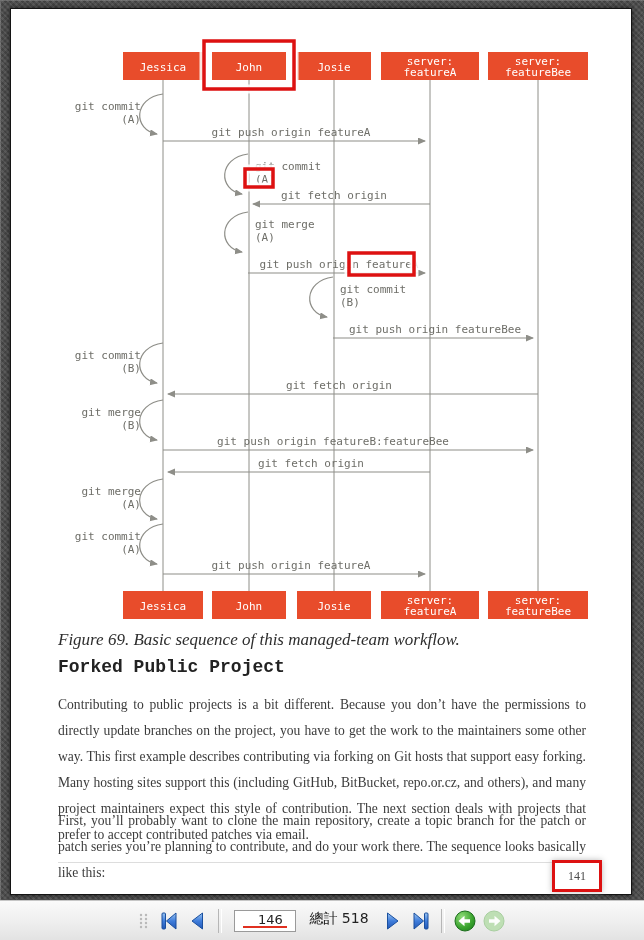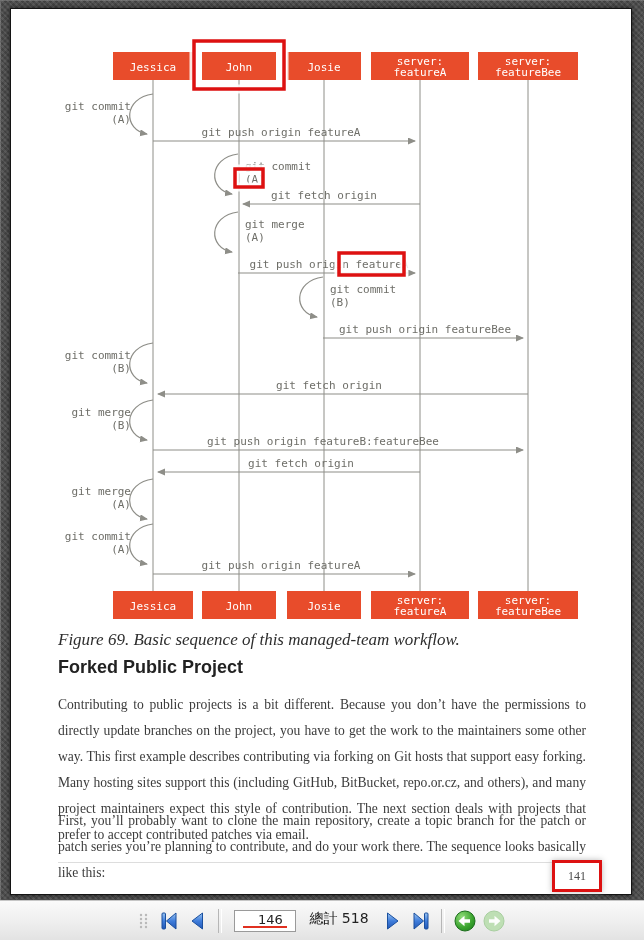--- a/index.html
+++ b/index.html
@@ -14,28 +14,28 @@
       repeating-linear-gradient(45deg, rgba(255,255,255,0.05) 0 2px, rgba(0,0,0,0.08) 2px 4px),
       repeating-linear-gradient(-45deg, rgba(255,255,255,0.04) 0 2px, rgba(0,0,0,0.05) 2px 4px),
       #4c4c4c;
     box-shadow:inset 1px 1px 0 rgba(255,255,255,0.18);
   }
   .page{
     position:absolute;left:10px;top:8px;width:620px;height:885px;
     background:#ffffff;border:1px solid #141414;
     box-shadow:0 0 5px rgba(0,0,0,0.65);
   }
-  .diagram-wrap{position:absolute;left:0;top:0;width:620px;height:615px;}
+  .diagram-wrap{position:absolute;left:0;top:0;width:620px;height:615px;padding-left:10px;}
   .fig-caption{
     position:absolute;left:47px;top:621px;width:530px;
     font-family:"Liberation Serif",serif;font-style:italic;font-size:17px;color:#2e2e2e;
   }
   .section-heading{
     position:absolute;left:47px;top:648px;width:530px;
-    font-family:Liberation Sans, sans-serif;font-weight:bold;font-size:18px;color:#222222;
+    font-family:Liberation Mono, monospace;font-weight:bold;font-size:18px;color:#222222;
   }
   .para{
     position:absolute;left:47px;width:528px;
     font-family:"Liberation Serif",serif;font-size:13.6px;line-height:26px;
     color:#3b3b3b;text-align:justify;
   }
   .para.p1{top:683px;}
   .para.p2{top:799px;}
   .footer-rule{
     position:absolute;left:47px;top:853px;width:528px;height:0;

